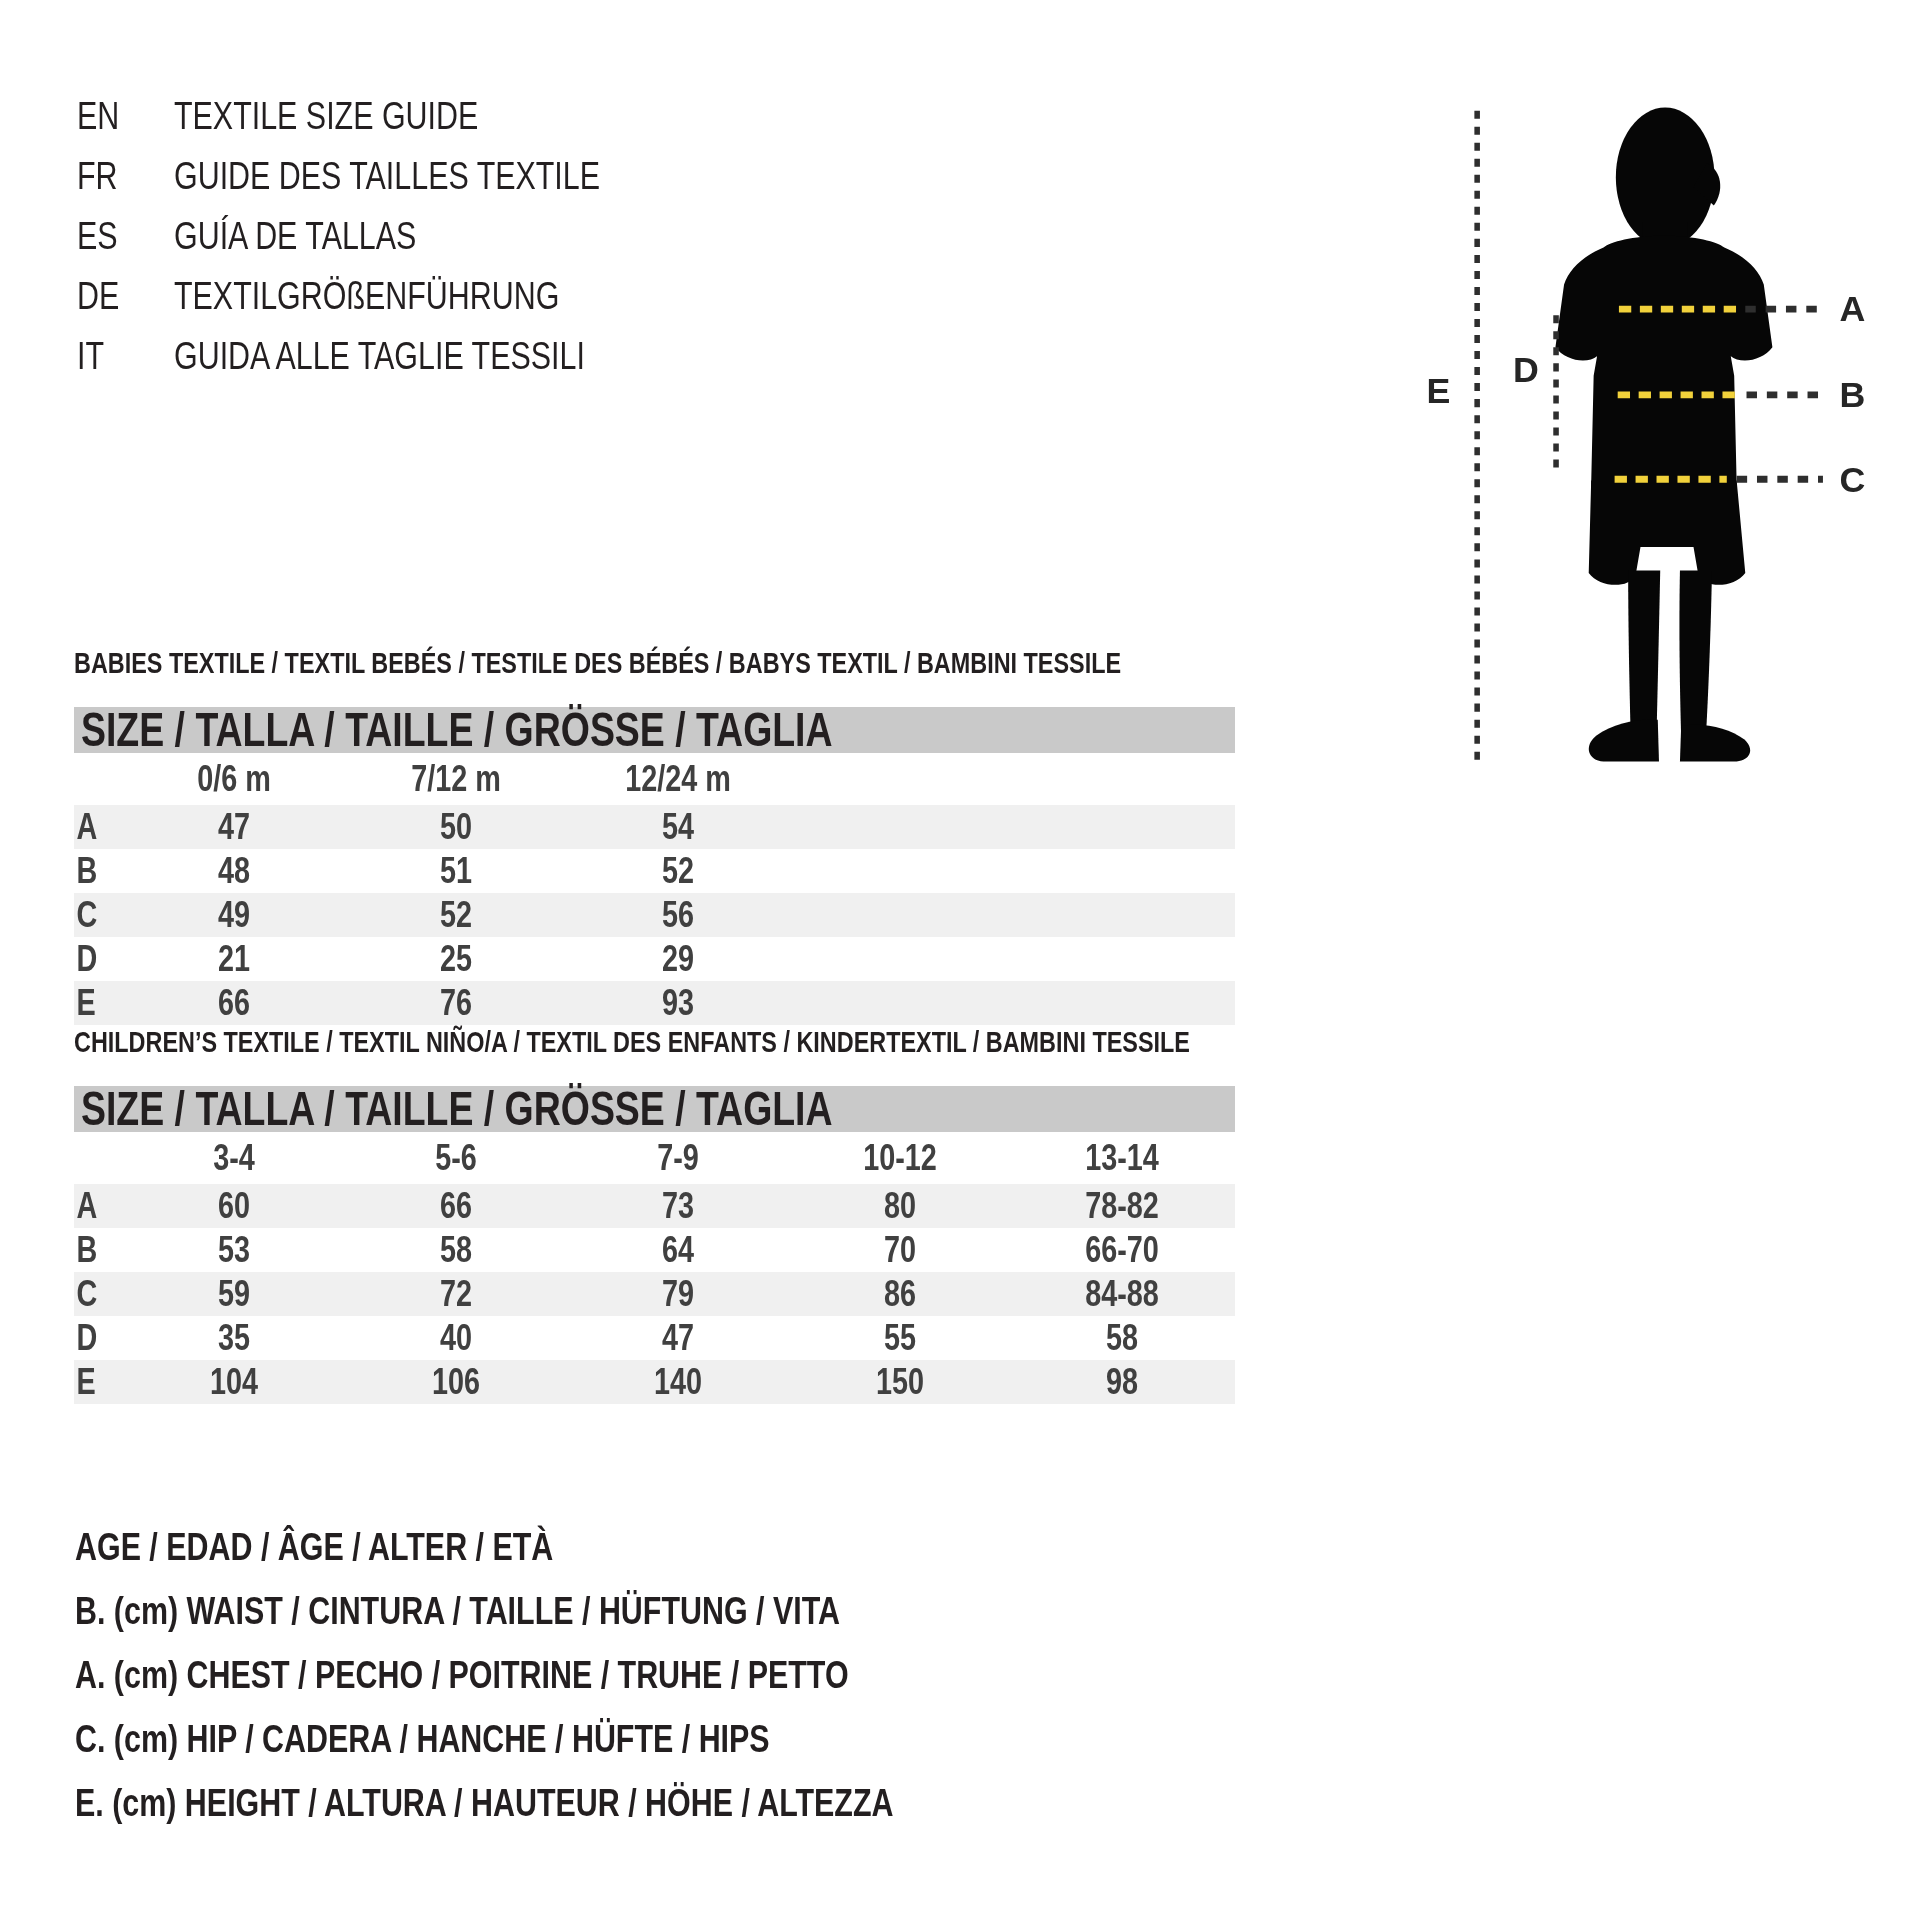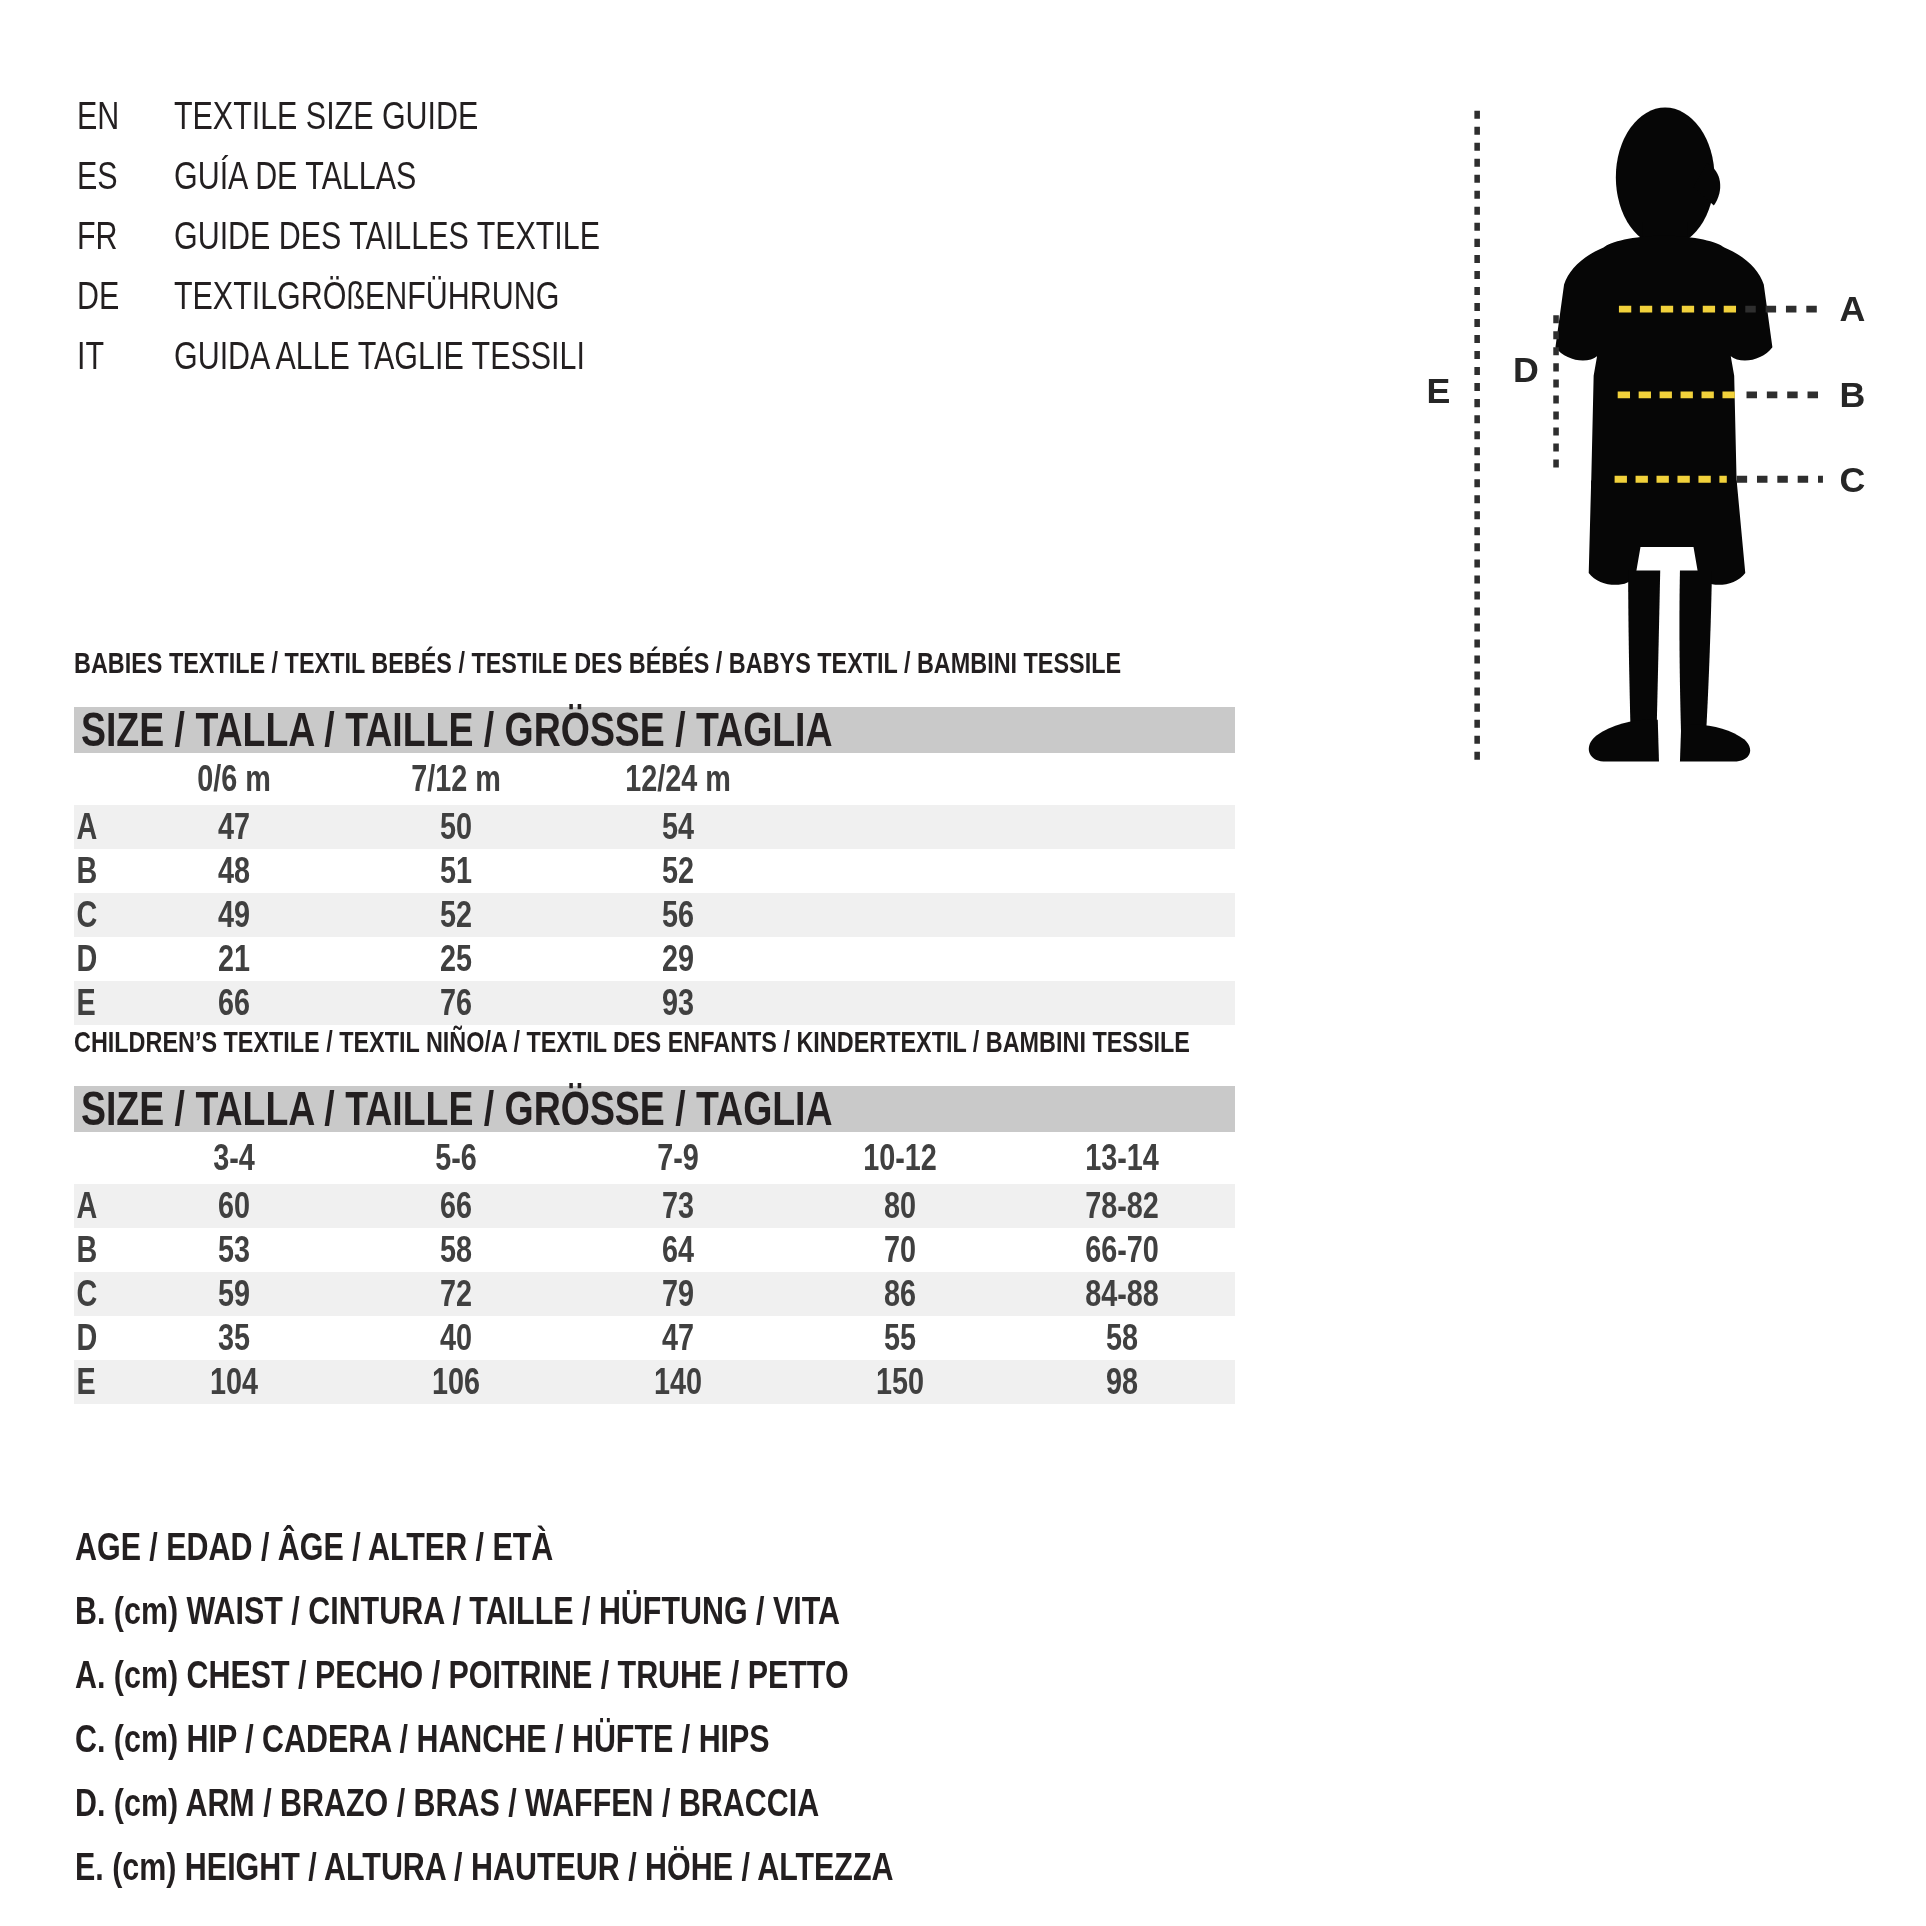--- a/index.html
+++ b/index.html
@@ -45,26 +45,26 @@
 </style>
 </head>
 <body>
 
 <div class="langs">
   <div class="lang-row">
     <span class="lang-code"><span class="cond">EN</span></span>
     <span class="cond">TEXTILE SIZE GUIDE</span>
   </div>
   <div class="lang-row">
+    <span class="lang-code"><span class="cond">FR</span></span>
+    <span class="cond">GUIDE DES TAILLES TEXTILE</span>
+  </div>
+  <div class="lang-row">
     <span class="lang-code"><span class="cond">ES</span></span>
     <span class="cond">GUÍA DE TALLAS</span>
-  </div>
-  <div class="lang-row">
-    <span class="lang-code"><span class="cond">FR</span></span>
-    <span class="cond">GUIDE DES TAILLES TEXTILE</span>
   </div>
   <div class="lang-row">
     <span class="lang-code"><span class="cond">DE</span></span>
     <span class="cond">TEXTILGRÖßENFÜHRUNG</span>
   </div>
   <div class="lang-row">
     <span class="lang-code"><span class="cond">IT</span></span>
     <span class="cond">GUIDA ALLE TAGLIE TESSILI</span>
   </div>
 </div>
@@ -246,16 +246,15 @@
         </tr>
       </tbody>
   </table>
 </div>
 
 <div class="legend">
   <div class="legend-line"><span class="cond">AGE / EDAD / ÂGE / ALTER / ETÀ</span></div>
   <div class="legend-line"><span class="cond">B. (cm) WAIST / CINTURA / TAILLE / HÜFTUNG / VITA</span></div>
   <div class="legend-line"><span class="cond">A. (cm) CHEST / PECHO / POITRINE / TRUHE / PETTO</span></div>
   <div class="legend-line"><span class="cond">C. (cm) HIP / CADERA / HANCHE / HÜFTE / HIPS</span></div>
-  <div class="legend-line"><span class="cond">D. (cm) ARM / BRAZO / BRAS / WAFFEN / BRACCIA</span></div>
   <div class="legend-line"><span class="cond">E. (cm) HEIGHT / ALTURA / HAUTEUR / HÖHE / ALTEZZA</span></div>
 </div>
 
 
 </body></html>

